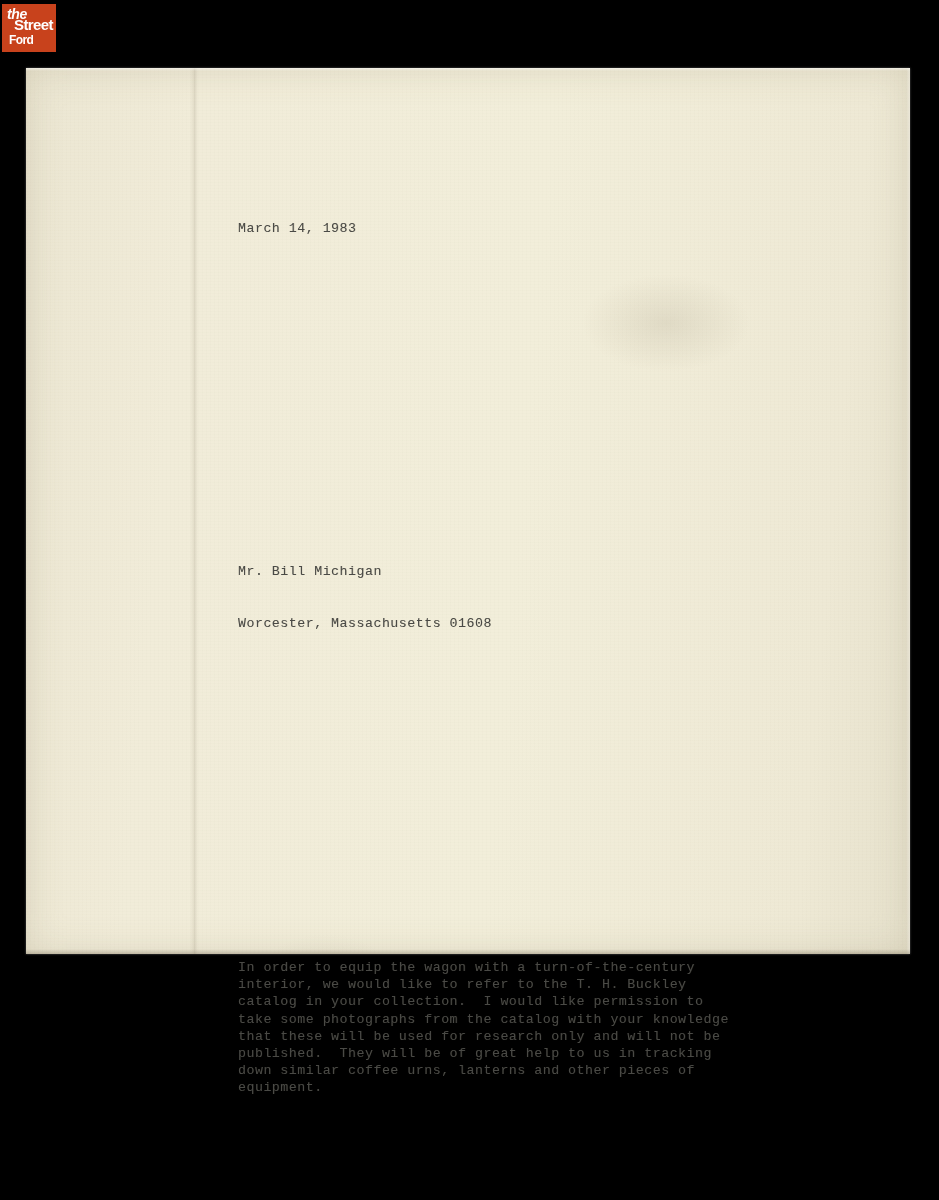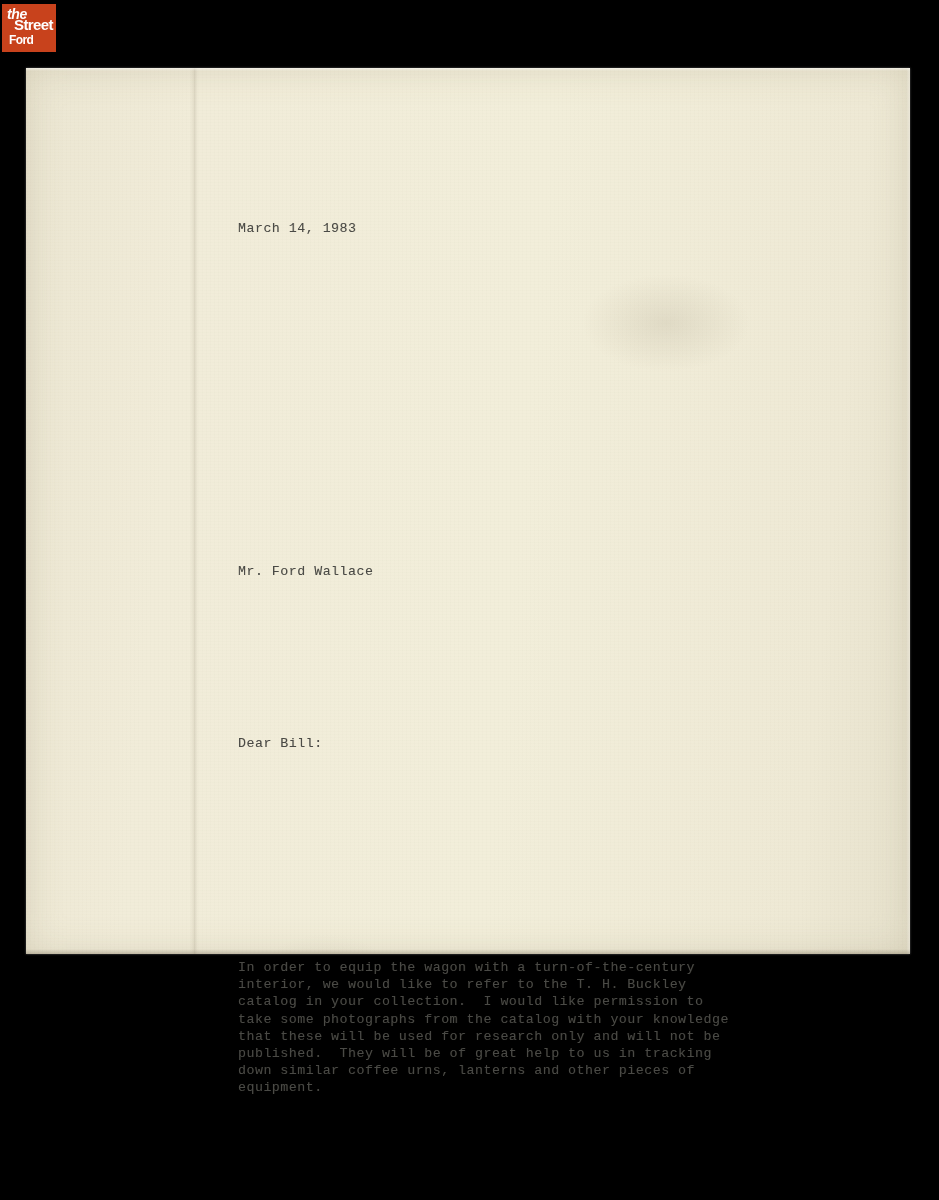--- a/index.html
+++ b/index.html
@@ -165,26 +165,26 @@
     <div id="edge-right-highlight"></div>
     <div id="edge-bottom-shadow"></div>
 
     <div id="letter-body">
 
       <div class="block" id="date-line">March 14, 1983</div>
 
       <div class="spacer-lg"></div>
 
       <div class="block">
-        <div>Mr. Ford Wallace</div>
+        <div>Mr. Bill Michigan</div>
+        <div>Worcester, Massachusetts 01608</div>
       </div>
 
       <div class="spacer-md"></div>
 
-      <div class="block" id="salutation">Dear Bill:</div>
 
       <div class="spacer-md"></div>
 
 
       <div class="spacer-md"></div>
 
       <div class="block para" id="paragraph-2">In order to equip the wagon with a turn-of-the-century
 interior, we would like to refer to the T. H. Buckley
 catalog in your collection.  I would like permission to
 take some photographs from the catalog with your knowledge

